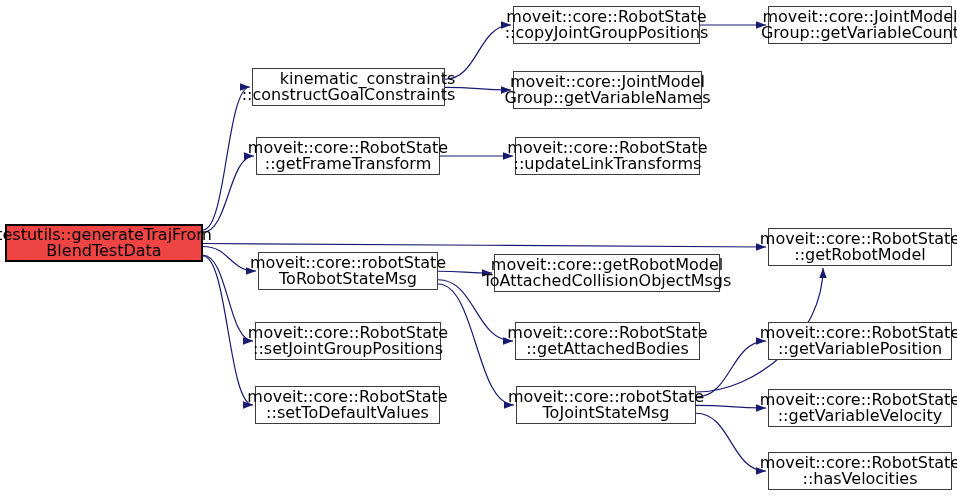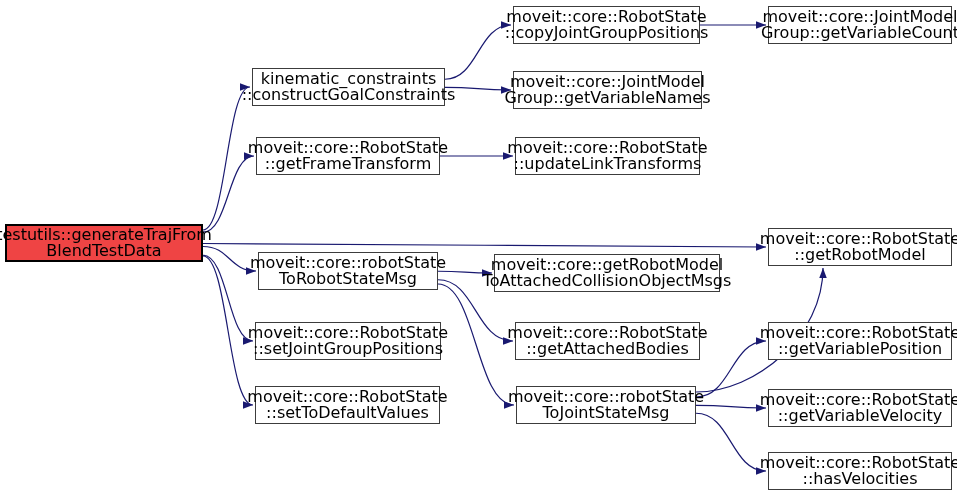--- a/index.html
+++ b/index.html
@@ -69,21 +69,21 @@
       <path d="M438,271.25 C465,271.25 465,273 492,273" class="edge" stroke="#191970" marker-end="url(#arrow)"></path>
       <path d="M438,279.75 C475.5,279.75 475.5,341 513,341" class="edge" stroke="#191970" marker-end="url(#arrow)"></path>
       <path d="M438,284 C476,284 476,405 514,405" class="edge" stroke="#191970" marker-end="url(#arrow)"></path>
       <path d="M696,392 C756,392 823,336 823,268" class="edge" stroke="#191970" marker-end="url(#arrow)"></path>
       <path d="M696,397 C731,397 731,341 766,341" class="edge" stroke="#191970" marker-end="url(#arrow)"></path>
       <path d="M696,405.375 C731,405.375 731,408 766,408" class="edge" stroke="#191970" marker-end="url(#arrow)"></path>
       <path d="M696,413.25 C731,413.25 731,471 766,471" class="edge" stroke="#191970" marker-end="url(#arrow)"></path>
     </svg>
 <div class="node highlighted" style="left: 5px; top: 224px; width: 198px; height: 38px;">testutils::generateTrajFrom
 BlendTestData</div>
-    <div class="node" style="left: 252px; top: 68px; width: 193px; height: 38px;">kinematic_constraints
+    <div class="node" style="left: 252px; top: 68px; width: 193px; height: 38px; text-align: right;">kinematic_constraints
 ::constructGoalConstraints</div>
     <div class="node" style="left: 256px; top: 137px; width: 184px; height: 38px;">moveit::core::RobotState
 ::getFrameTransform</div>
     <div class="node" style="left: 258px; top: 252px; width: 180px; height: 38px;">moveit::core::robotState
 ToRobotStateMsg</div>
     <div class="node" style="left: 255px; top: 322px; width: 186px; height: 38px;">moveit::core::RobotState
 ::setJointGroupPositions</div>
     <div class="node" style="left: 255px; top: 386px; width: 185px; height: 38px;">moveit::core::RobotState
 ::setToDefaultValues</div>
     <div class="node" style="left: 513px; top: 6px; width: 187px; height: 38px;">moveit::core::RobotState

